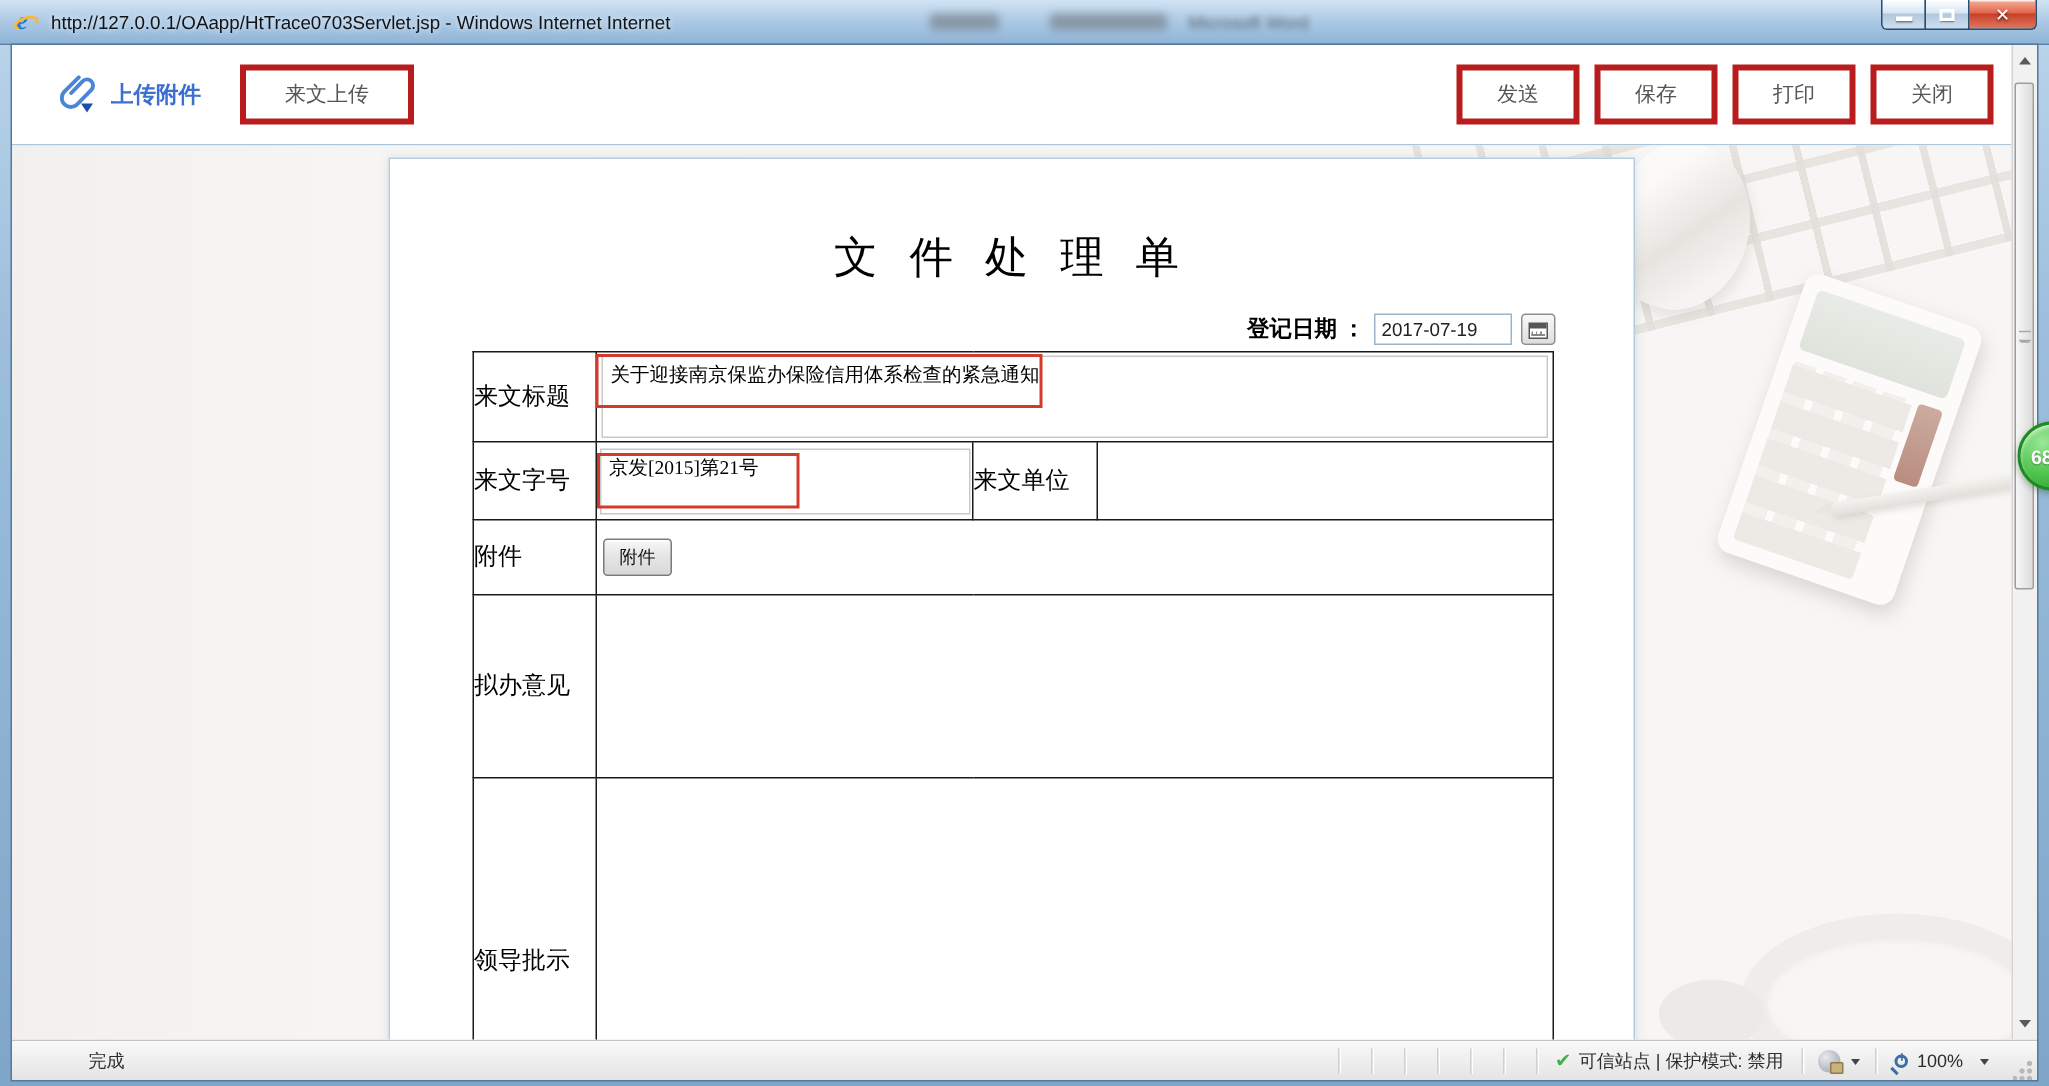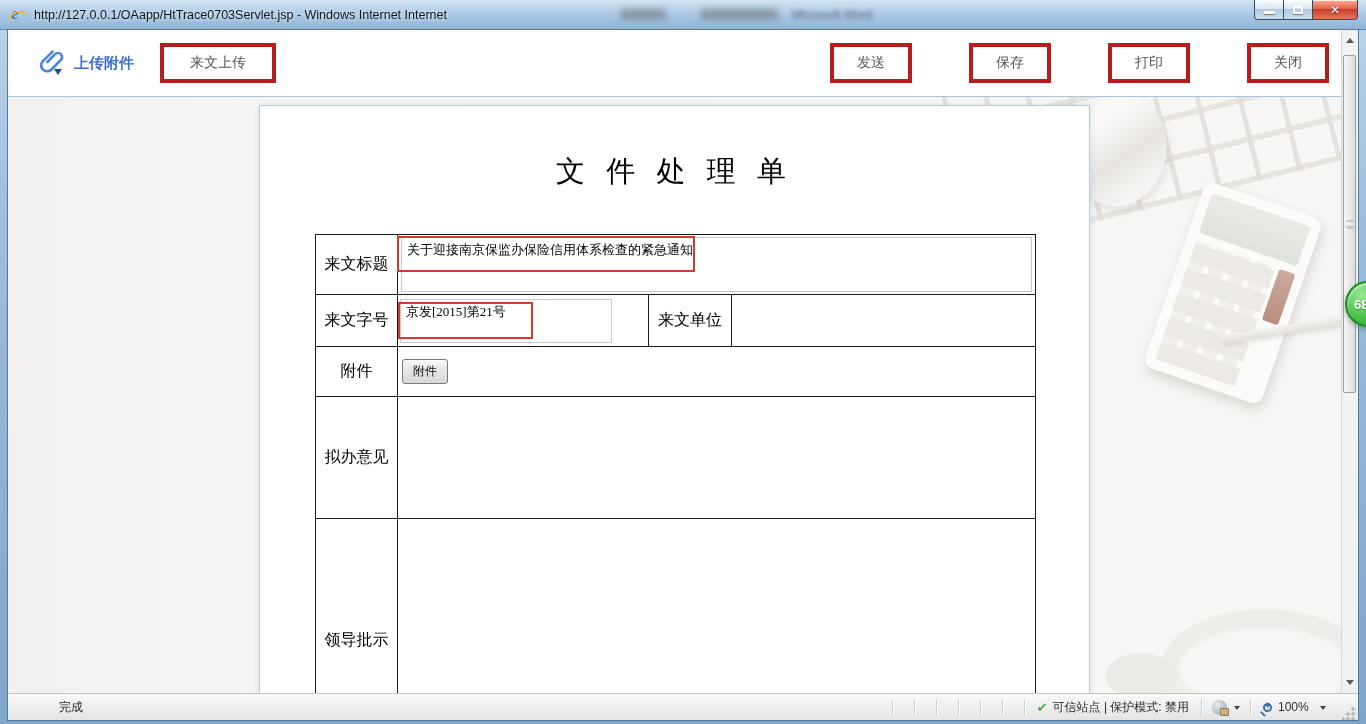--- a/index.html
+++ b/index.html
@@ -39,21 +39,21 @@
 
   
   .toolbar { height:67px; background:#fff; border-bottom:1px solid #aac6dc;
              display:flex; align-items:center; padding:0 12px 0 32px; }
   .clipwrap { position:relative; width:26px; height:30px; margin-right:8px; }
   .clipwrap svg { display:block; }
   .upload-label { color:#3c6fd2; font-weight:bold; font-size:15px; margin-right:26px; }
   .tb-btn { background:#fff; border:4px solid #b91c1c; color:#555; font-size:14px;
             padding:7px 26px; cursor:pointer; white-space:nowrap; font-family:inherit; }
   .tb-right { margin-left:auto; display:flex; gap:10px; }
-  .tb-right .tb-btn { padding:7px 23px;margin-left:47px; }
+  .tb-right .tb-btn { padding:7px 23px; }
 
   
   .content { position:relative; flex:1; overflow:hidden;
              background:linear-gradient(90deg,#f1f0ee 0px,#f3f2f0 70px,#f6f5f3 240px,#f7f6f4 100%); }
   .deco { position:absolute; }
   .kb { right:-60px; top:-78px; width:450px; height:180px; transform:rotate(-14deg); border-radius:10px;
         background:repeating-linear-gradient(90deg,rgba(226,222,217,.85) 0 5px,rgba(0,0,0,0) 5px 41px),
                    repeating-linear-gradient(0deg,#e8e5e1 0 6px,#f7f6f4 6px 40px); }
   .paper-roll { left:1068px; top:-2px; width:90px; height:112px; transform:rotate(16deg);
         background:linear-gradient(130deg,#fbfaf9 25%,#e7e4e0 55%,#f5f4f2 80%);
@@ -87,26 +87,26 @@
   .cal-btn { width:23px; height:21px; border:1px solid #8e8e8e; border-radius:3px;
              background:linear-gradient(#f8f8f8,#dedede); position:relative; cursor:pointer; }
   .cal-btn .cal { position:absolute; left:4px; top:5px; width:13px; height:11px; background:#fff; border:1px solid #555; }
   .cal-btn .cal:before { content:""; position:absolute; left:0; top:0; right:0; height:3px; background:#555; }
   .cal-btn .cal:after { content:""; position:absolute; left:1px; top:5px; right:1px; bottom:1px;
              background:repeating-linear-gradient(90deg,#888 0 1px,transparent 1px 3px),
                         repeating-linear-gradient(0deg,#888 0 1px,transparent 1px 3px); }
 
   table.form { position:absolute; left:55px; top:128px; width:720px; border-collapse:collapse; table-layout:fixed; }
   table.form td { border:1px solid #1a1a1a; position:relative; vertical-align:middle; }
-  td.lab { text-align:center; font-size:16px; color:#000; }
+  td.lab { text-align:left; font-size:16px; color:#000; }
   td.lab.gray { color:#9c9c9c; }
   .ta { resize:none; border:1px solid #c9c9c9; outline:none; font:13px "Liberation Serif","DejaVu Serif",serif;
         padding:3px 5px; display:block; overflow:hidden; background:#fff; }
   .ta.title-ta { width:calc(100% - 6px); height:55px; margin:2px 3px; }
-  .ta.num-ta { width:212px; height:44px; margin:3px 0 3px 2px; }
+  .ta.num-ta { width:247px; height:44px; margin:3px 0 3px 2px; }
   .copies-input { width:calc(100% - 9px); height:42px; margin:3px 0 3px 4px; border:1px solid #d4d4d4;
         font:13px "Liberation Sans",sans-serif; padding:2px 5px; outline:none; display:block; }
   .red-box { position:absolute; border:2px solid #d23a2e; pointer-events:none; }
   .red-box.rb-title { left:-1px; top:1px; width:298px; height:36px; }
   .red-box.rb-num { left:0px; top:7px; width:135px; height:37px; }
   td.red-right { border-right:2px solid #d23a2e; }
   .btn-attach { font-size:12px; font-family:"Liberation Sans",sans-serif; color:#111;
         padding:3px 10px; margin-left:4px; cursor:pointer;
         background:linear-gradient(#f8f8f8,#e6e6e6 45%,#d8d8d8); border:1px solid #7a7a7a; border-radius:3px;
         box-shadow:inset 0 1px 0 #fff; }
@@ -214,20 +214,27 @@
               <div class="accent"></div>
               <div class="keys"></div>
           </div>
           <div class="deco pencil"></div>
           <div class="deco saucer"></div>
           <div class="deco blob"></div>
 
           <div class="sheet">
             <div class="doc-title">文 件 处 理 单</div>
 
+            <div class="date-row">
+              <span class="date-label">登记日期 ：</span>
+              <input class="date-input" value="2017-07-19" style="">
+              <button class="cal-btn">
+                  <span class="cal"></span>
+                </button>
+            </div>
 
             <table class="form">
               <colgroup>
                   <col style="width:82px">
                   <col style="width:251px">
                   <col style="width:83px">
                   <col style="width:304px">
                 </colgroup>
               <tbody>
                   <tr style="height:48px">

